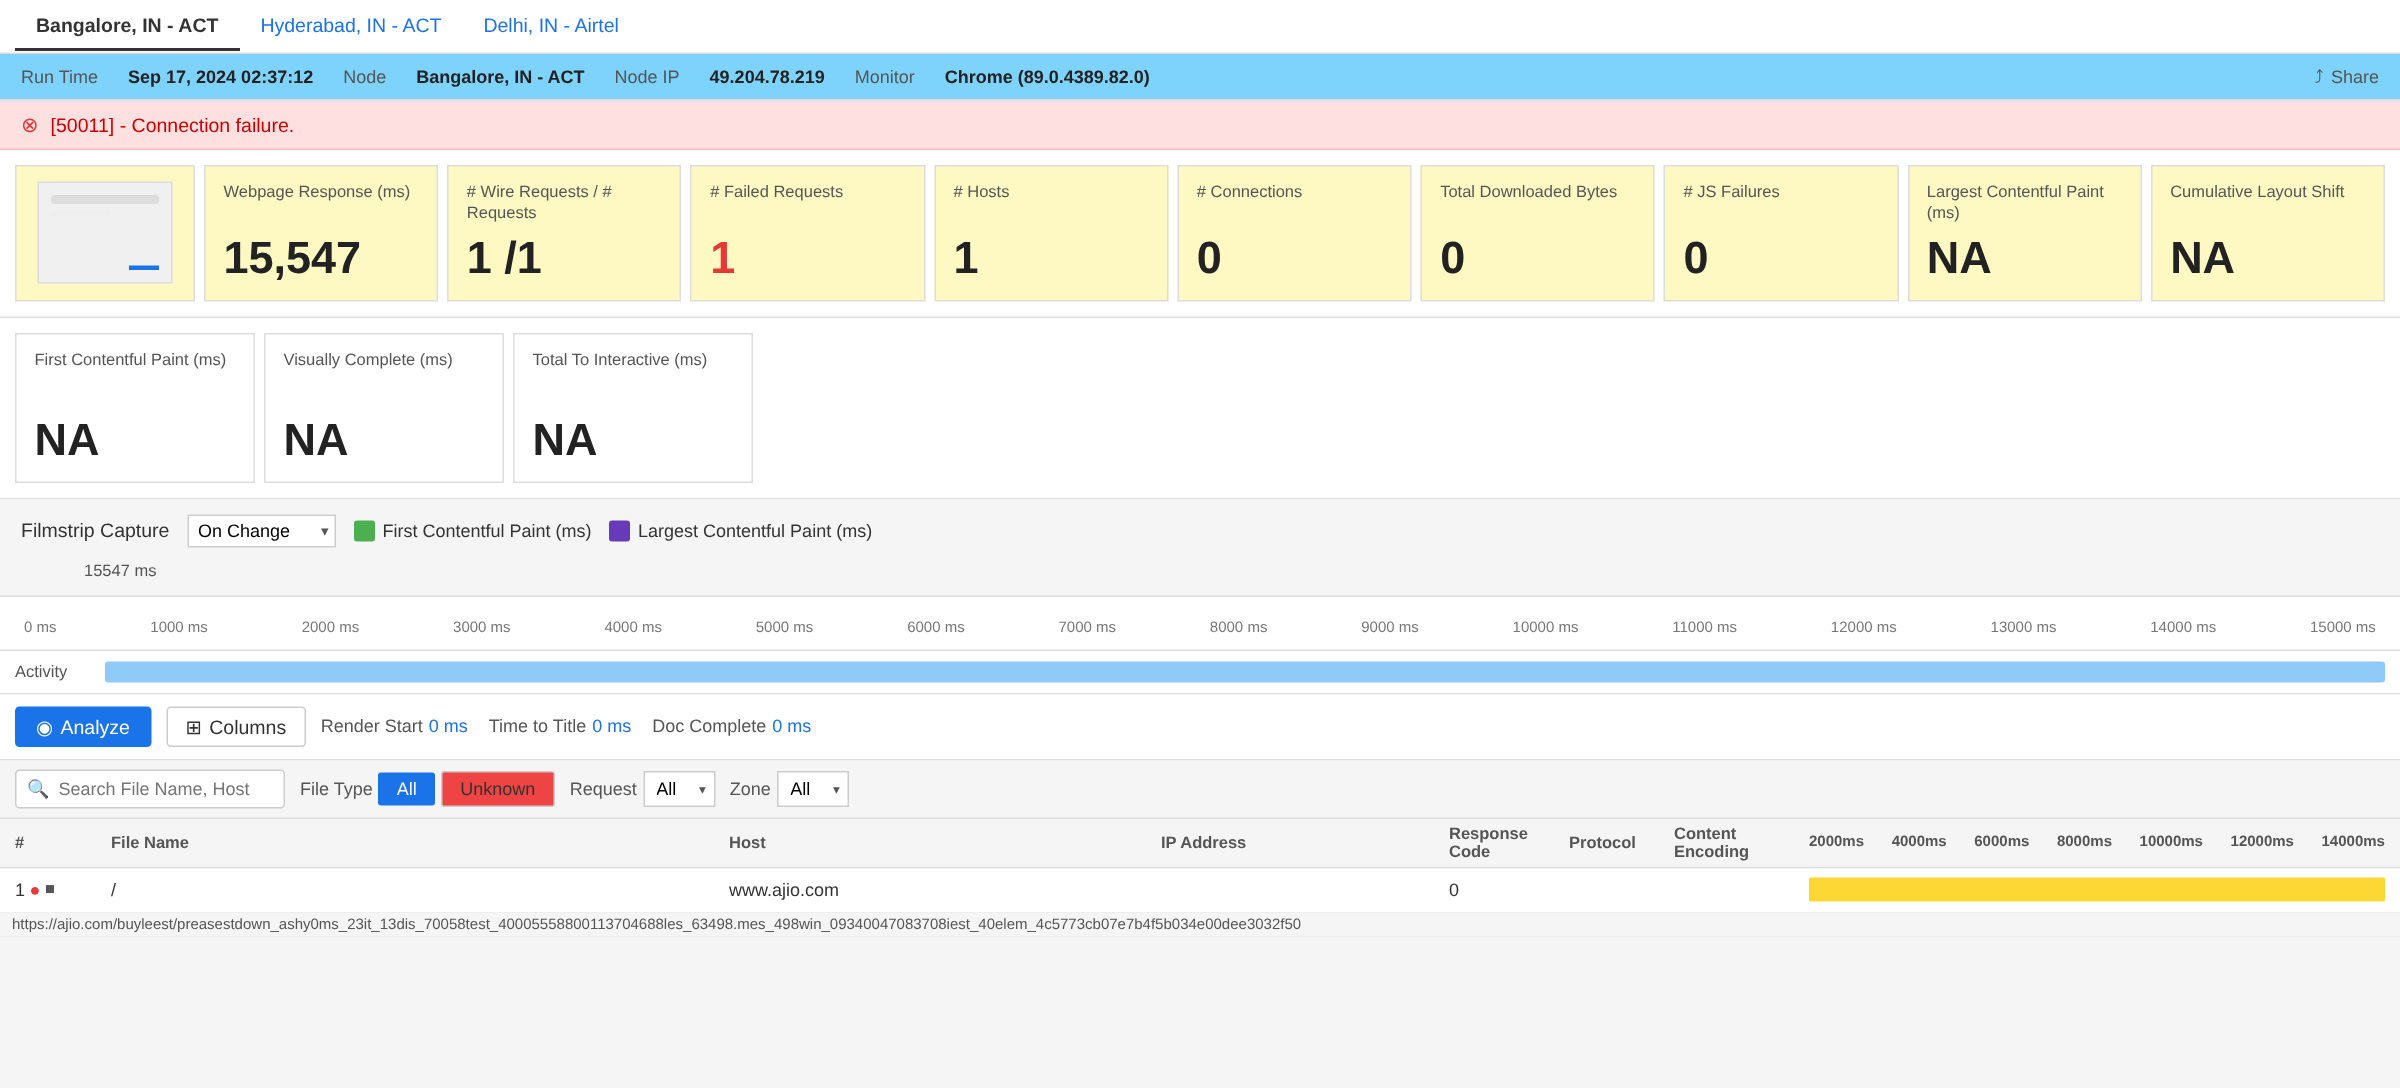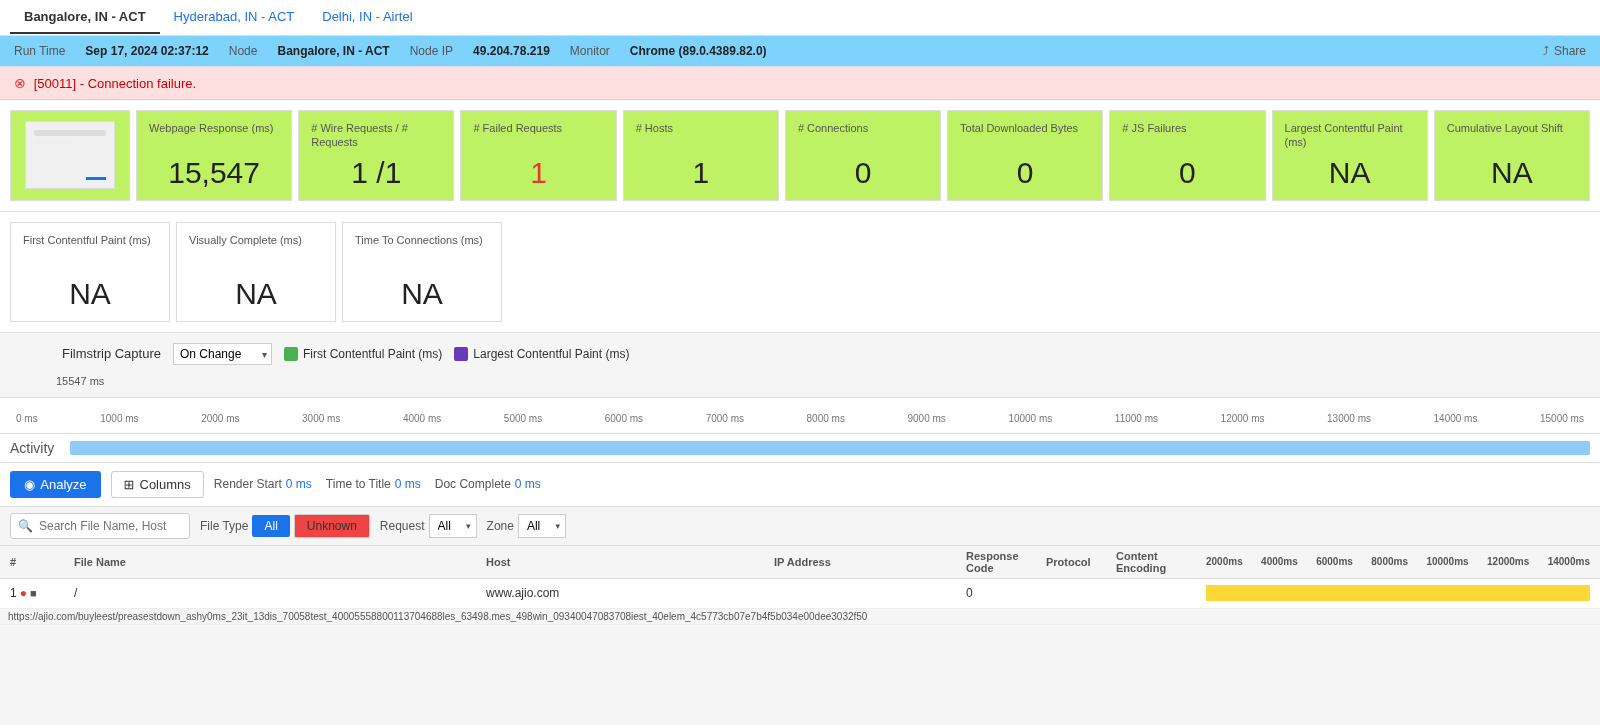--- a/index.html
+++ b/index.html
@@ -16,37 +16,37 @@
     .run-info span { color: #555; }
     .run-info strong { color: #222; }
     .share-btn { margin-left: auto; display: flex; align-items: center; gap: 5px; color: #1a73e8; cursor: pointer; font-size: 12px; background: none; border: none; }
 
     
     .error-banner { background: #ffe0e0; padding: 8px 14px; display: flex; align-items: center; gap: 8px; font-size: 13px; color: #c00; border-bottom: 1px solid #f5c0c0; }
     .error-icon { color: #e53935; font-size: 14px; }
 
     
     .metrics-section { background: #fff; border-bottom: 1px solid #ddd; padding: 10px; display: flex; gap: 6px; flex-wrap: wrap; }
-    .metric-card { border: 1px solid #ddd; background: #bef264; padding: 10px 12px; min-width: 100px; flex: 1; display: flex; flex-direction: column; justify-content: space-between; min-height: 90px; }
+    .metric-card { border: 1px solid #ddd; background: #fef9c3; padding: 10px 12px; min-width: 100px; flex: 1; display: flex; flex-direction: column; justify-content: space-between; min-height: 90px; }
     .metric-card.screenshot { max-width: 120px; display: flex; align-items: center; justify-content: center; }
     .metric-label { font-size: 11px; color: #555; line-height: 1.3; margin-bottom: 6px; }
-    .metric-value { font-size: 30px; font-weight: 400; color: #222; text-align: center; }
+    .metric-value { font-size: 30px; font-weight: 700; color: #222; }
     .metric-value.red { color: #e53935; }
     .screenshot-thumb { width: 90px; height: 68px; background: #f0f0f0; border: 1px solid #ddd; display: flex; align-items: flex-end; justify-content: flex-end; overflow: hidden; position: relative; }
     .screenshot-thumb::before { content: ''; position: absolute; top: 8px; left: 8px; right: 8px; height: 6px; background: #ddd; border-radius: 2px; }
     .screenshot-thumb::after { content: ''; position: absolute; top: 18px; left: 8px; width: 40px; height: 4px; background: #eee; border-radius: 2px; }
     .blue-bar { position: absolute; bottom: 8px; right: 8px; width: 20px; height: 3px; background: #1a73e8; }
 
     
     .metrics-row2 { background: #fff; border-bottom: 1px solid #ddd; padding: 10px; display: flex; gap: 6px; }
     .metric-card2 { border: 1px solid #ddd; background: #fff; padding: 10px 12px; width: 160px; min-height: 100px; display: flex; flex-direction: column; justify-content: space-between; }
 
     
     .filmstrip-section { background: #f5f5f5; border-bottom: 1px solid #ddd; padding: 10px 14px; }
-    .filmstrip-controls { display: flex; align-items: center; gap: 12px; margin-bottom: 10px; margin-left: 48px; }
+    .filmstrip-controls { display: flex; align-items: center; gap: 12px; margin-bottom: 10px; }
     .filmstrip-label { font-size: 13px; color: #333; }
     .filmstrip-select { font-size: 12px; border: 1px solid #ccc; padding: 3px 20px 3px 6px; background: #fff; appearance: none; cursor: pointer; }
     .select-wrapper { position: relative; display: inline-block; }
     .select-wrapper::after { content: '▾'; position: absolute; right: 5px; top: 50%; transform: translateY(-50%); pointer-events: none; font-size: 10px; color: #555; }
     .legend-item { display: flex; align-items: center; gap: 5px; font-size: 12px; }
     .legend-color { width: 14px; height: 14px; border-radius: 2px; }
     .filmstrip-timeline { display: flex; flex-direction: column; gap: 6px; }
     .film-time-label { font-size: 11px; color: #555; margin-left: 42px; }
     .film-frames { display: flex; align-items: center; gap: 0; }
     .film-label { width: 70px; font-size: 11px; color: #555; }
@@ -54,21 +54,21 @@
     .film-thumb::before { content: ''; position: absolute; top: 8px; left: 8px; right: 8px; height: 5px; background: #ccc; border-radius: 2px; }
     .film-thumb::after { content: ''; position: absolute; top: 16px; left: 8px; width: 35px; height: 4px; background: #ddd; border-radius: 2px; }
     .film-blue-bar { position: absolute; bottom: 8px; right: 8px; width: 18px; height: 3px; background: #1a73e8; }
 
     
     .timeline-section { background: #fff; border-bottom: 1px solid #ddd; padding: 6px 0 0 0; }
     .timeline-ruler { display: flex; align-items: center; padding: 0 10px; border-bottom: 1px solid #ddd; height: 30px; }
     .ruler-ticks { display: flex; flex: 1; justify-content: space-between; padding: 0 6px; }
     .ruler-tick { font-size: 10px; color: #777; }
     .activity-row { display: flex; align-items: center; padding: 4px 10px; height: 28px; }
-    .activity-label { font-size: 14px; color: #555; width: 60px; }
+    .activity-label { font-size: 11px; color: #555; width: 60px; }
     .activity-bar { flex: 1; height: 14px; background: #90caf9; border-radius: 2px; }
 
     
     .toolbar { display: flex; align-items: center; gap: 10px; padding: 8px 10px; background: #fff; border-bottom: 1px solid #ddd; }
     .btn-analyze { background: #1a73e8; color: #fff; border: none; padding: 6px 14px; border-radius: 3px; cursor: pointer; font-size: 13px; display: flex; align-items: center; gap: 5px; }
     .btn-columns { background: #fff; color: #333; border: 1px solid #ccc; padding: 5px 12px; border-radius: 3px; cursor: pointer; font-size: 13px; display: flex; align-items: center; gap: 5px; }
     .render-info { font-size: 12px; color: #555; display: flex; gap: 14px; }
     .render-info span { display: flex; gap: 4px; align-items: center; }
     .render-val { color: #1a73e8; }
 
@@ -179,21 +179,21 @@
 <div class="metrics-row2">
   <div class="metric-card2">
     <div class="metric-label">First Contentful Paint (ms)</div>
     <div class="metric-value">NA</div>
   </div>
   <div class="metric-card2">
     <div class="metric-label">Visually Complete (ms)</div>
     <div class="metric-value">NA</div>
   </div>
   <div class="metric-card2">
-    <div class="metric-label">Time To Connections (ms)</div>
+    <div class="metric-label">Total To Interactive (ms)</div>
     <div class="metric-value">NA</div>
   </div>
 </div>
 
 <div class="filmstrip-section">
   <div class="filmstrip-controls">
     <span class="filmstrip-label">Filmstrip Capture</span>
     <div class="select-wrapper">
       <select class="filmstrip-select">
         <option>On Change</option>

